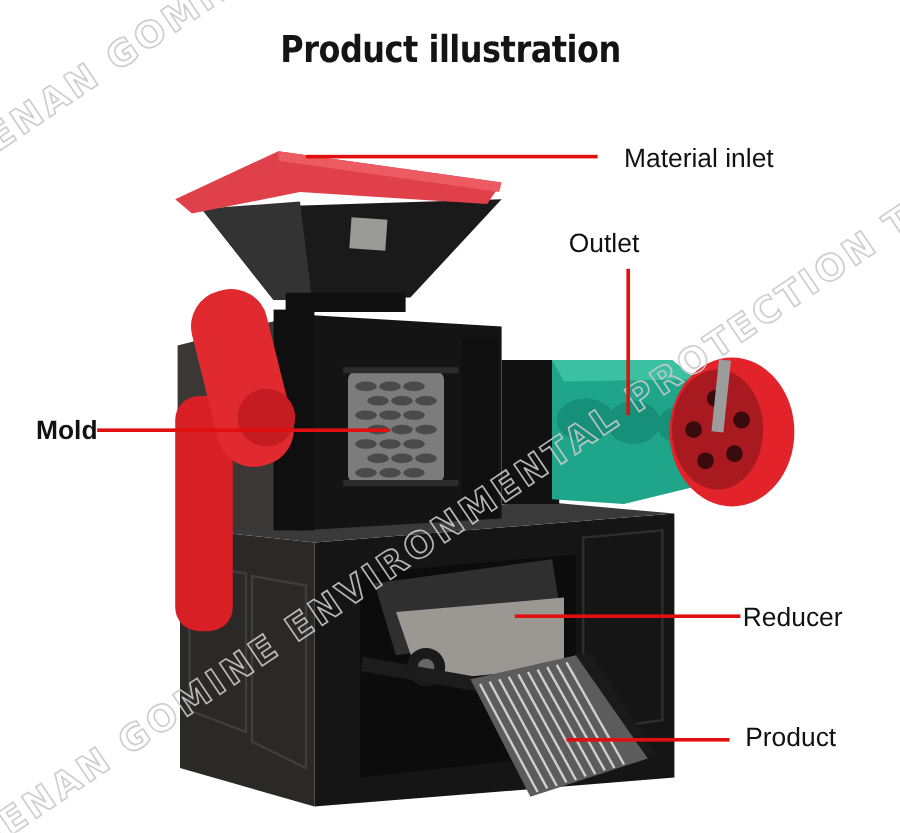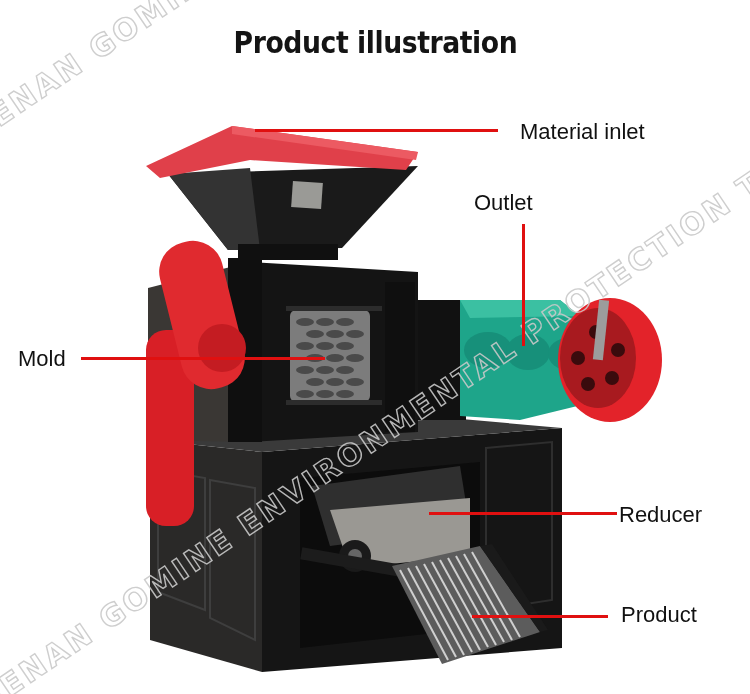--- a/index.html
+++ b/index.html
@@ -141,20 +141,20 @@
 
 <div class="watermark wm1">HENAN GOMINE ENVIRONMENTAL PROTECTION TECHNOLOGY</div>
 <div class="watermark wm2">HENAN GOMINE ENVIRONMENTAL PROTECTION TECHNOLOGY</div>
 
 <div class="line" style="left:255px; top:129px; width:243px; height:3px;"></div>
 <div class="label" style="left:520px; top:119px;">Material inlet</div>
 
 <div class="label" style="left:474px; top:190px;">Outlet</div>
 <div class="line" style="left:522px; top:224px; width:3px; height:122px;"></div>
 
-<div class="label" style="left:18px; top:346px;">Mold</div>
+<div class="label" style="left:30px; top:346px;font-weight:bold;">Mold</div>
 <div class="line" style="left:81px; top:357px; width:244px; height:3px;"></div>
 
 <div class="line" style="left:429px; top:512px; width:188px; height:3px;"></div>
 <div class="label" style="left:619px; top:502px;">Reducer</div>
 
 <div class="line" style="left:472px; top:615px; width:136px; height:3px;"></div>
 <div class="label" style="left:621px; top:602px;">Product</div>
 
 </body></html>

